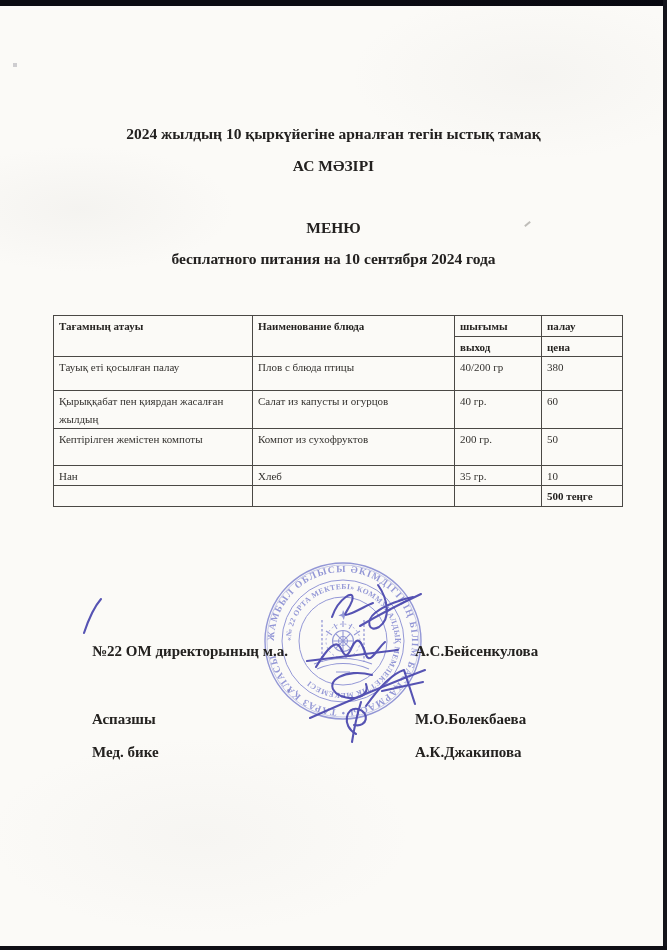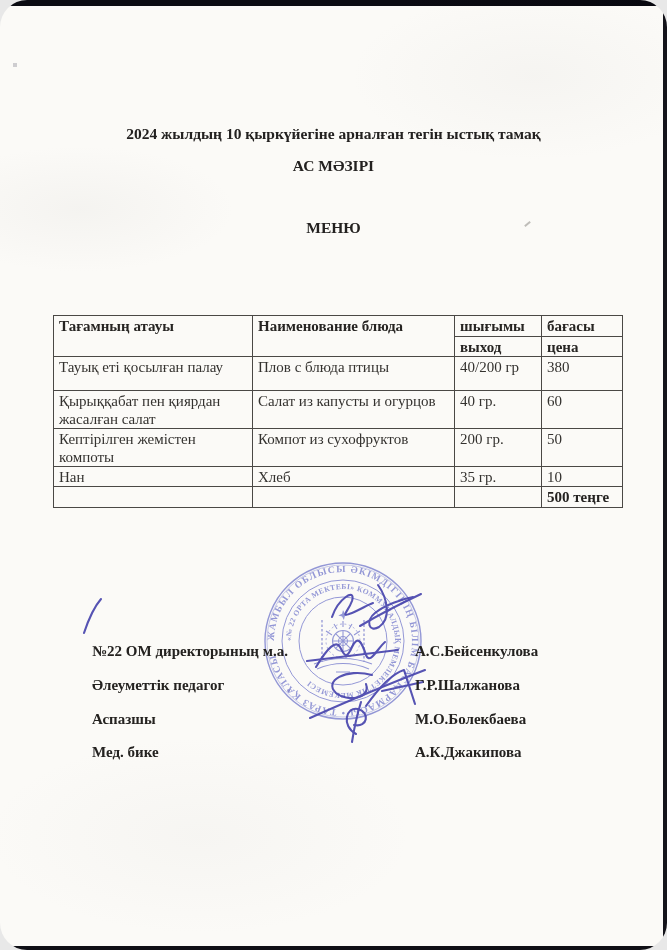--- a/index.html
+++ b/index.html
@@ -5,37 +5,36 @@
   html,body{margin:0;padding:0;background:#e8e8e8;}
   .page{
     position:relative;width:667px;height:950px;overflow:hidden;
     background:#fbfaf7;
     background-image:
       radial-gradient(ellipse 220px 90px at 12% 22%, rgba(205,203,199,.14), transparent 70%),
       radial-gradient(ellipse 260px 120px at 80% 8%, rgba(205,203,199,.12), transparent 70%),
       radial-gradient(ellipse 300px 140px at 30% 88%, rgba(205,203,199,.10), transparent 70%);
     font-family:"Liberation Serif", serif;
     color:#2b2a28;
-    border-radius:27px;
   }
   
   .edge-top{position:absolute;top:0;left:0;width:667px;height:6px;background:linear-gradient(to right,#0b0b12,#0b0b12 60%,#08080f);}
   .edge-right{position:absolute;top:0;right:0;width:4px;height:950px;background:#14141b;}
   .edge-bottom{position:absolute;bottom:0;left:0;width:667px;height:4px;background:#0f0f15;}
   
   .t{position:absolute;left:0;width:667px;text-align:center;font-weight:bold;font-size:15.5px;line-height:18px;color:#232120;}
   .t1{top:125px;}
   .t2{top:157px;}
   .t3{top:219px;}
   .t4{top:250px;}
   
   table.mt{
     position:absolute;left:53px;top:315px;width:569px;
     border-collapse:collapse;table-layout:fixed;
-    font-size:15px;color:#34322f;
+    font-size:11px;color:#34322f;
   }
   table.mt td{
     border:1px solid #4a4845;padding:1px 5px 0 5px;
     vertical-align:top;line-height:18px;overflow:hidden;
   }
   table.mt td.hd{font-weight:bold;color:#262422;}
   table.mt td.b{font-weight:bold;color:#242220;}
   
   .sigline{position:absolute;left:0;width:560px;height:20px;font-weight:bold;font-size:15px;color:#242220;margin-top:31px;}
   .sigline .role{position:absolute;left:92px;white-space:nowrap;}
@@ -59,47 +58,48 @@
   <div class="edge-right"></div>
   <div class="edge-bottom"></div>
 
   <div class="spot1"></div>
   <div class="tick"></div>
   <div class="dot"></div>
 
   <div class="t t1">2024 жылдың 10 қыркүйегіне арналған тегін ыстық тамақ</div>
   <div class="t t3">МЕНЮ</div>
   <div class="t t2">АС МӘЗІРІ</div>
+  <div class="t t4">бесплатного питания на 10 сентября 2024 года</div>
 
   <table class="mt">
     <colgroup>
       <col style="width:199px">
         <col style="width:202px">
         <col style="width:87px">
         <col style="width:81px">
     </colgroup>
     <tbody>
       <tr style="height:21px">
         <td class="hd" rowspan="2">Тағамның атауы</td>
         <td class="hd" rowspan="2">Наименование блюда</td>
         <td class="hd">шығымы</td>
-        <td class="hd">бағасы</td>
+        <td class="hd">палау</td>
       </tr>
       <tr style="height:17px">
         <td class="hd">выход</td>
         <td class="hd">цена</td>
       </tr>
       <tr style="height:34px">
         <td>Тауық еті қосылған палау</td>
         <td>Плов с блюда птицы</td>
         <td>40/200 гр</td>
         <td>380</td>
       </tr>
       <tr style="height:37px">
-        <td>Қырыққабат пен қиярдан жасалған салат</td>
+        <td>Қырыққабат пен қиярдан жасалған жылдың</td>
         <td>Салат из капусты и огурцов</td>
         <td>40 гр.</td>
         <td>60</td>
       </tr>
       <tr style="height:37px">
         <td>Кептірілген жемістен компоты</td>
         <td>Компот из сухофруктов</td>
         <td>200 гр.</td>
         <td>50</td>
       </tr>
@@ -169,24 +169,20 @@
         <path d="M 296,179 C 281,171 286,151 298,154 C 310,157 308,173 294,170"></path>
         <path d="M 301,147 C 297,160 294,174 292,187"></path>
       </g>
     </g>
   </svg>
 
   <div class="sigline" style="top:612px">
     <span class="role">№22 ОМ директорының м.а.</span>
     <span class="name">А.С.Бейсенкулова</span>
   </div>
-  <div class="sigline" style="top:646px">
-    <span class="role">Әлеуметтік педагог</span>
-    <span class="name">Г.Р.Шалжанова</span>
-  </div>
   <div class="sigline" style="top:713px">
     <span class="role">Мед. бике</span>
     <span class="name">А.К.Джакипова</span>
   </div>
   <div class="sigline" style="top:680px">
     <span class="role">Аспазшы</span>
     <span class="name">М.О.Болекбаева</span>
   </div>
 
 </div>

